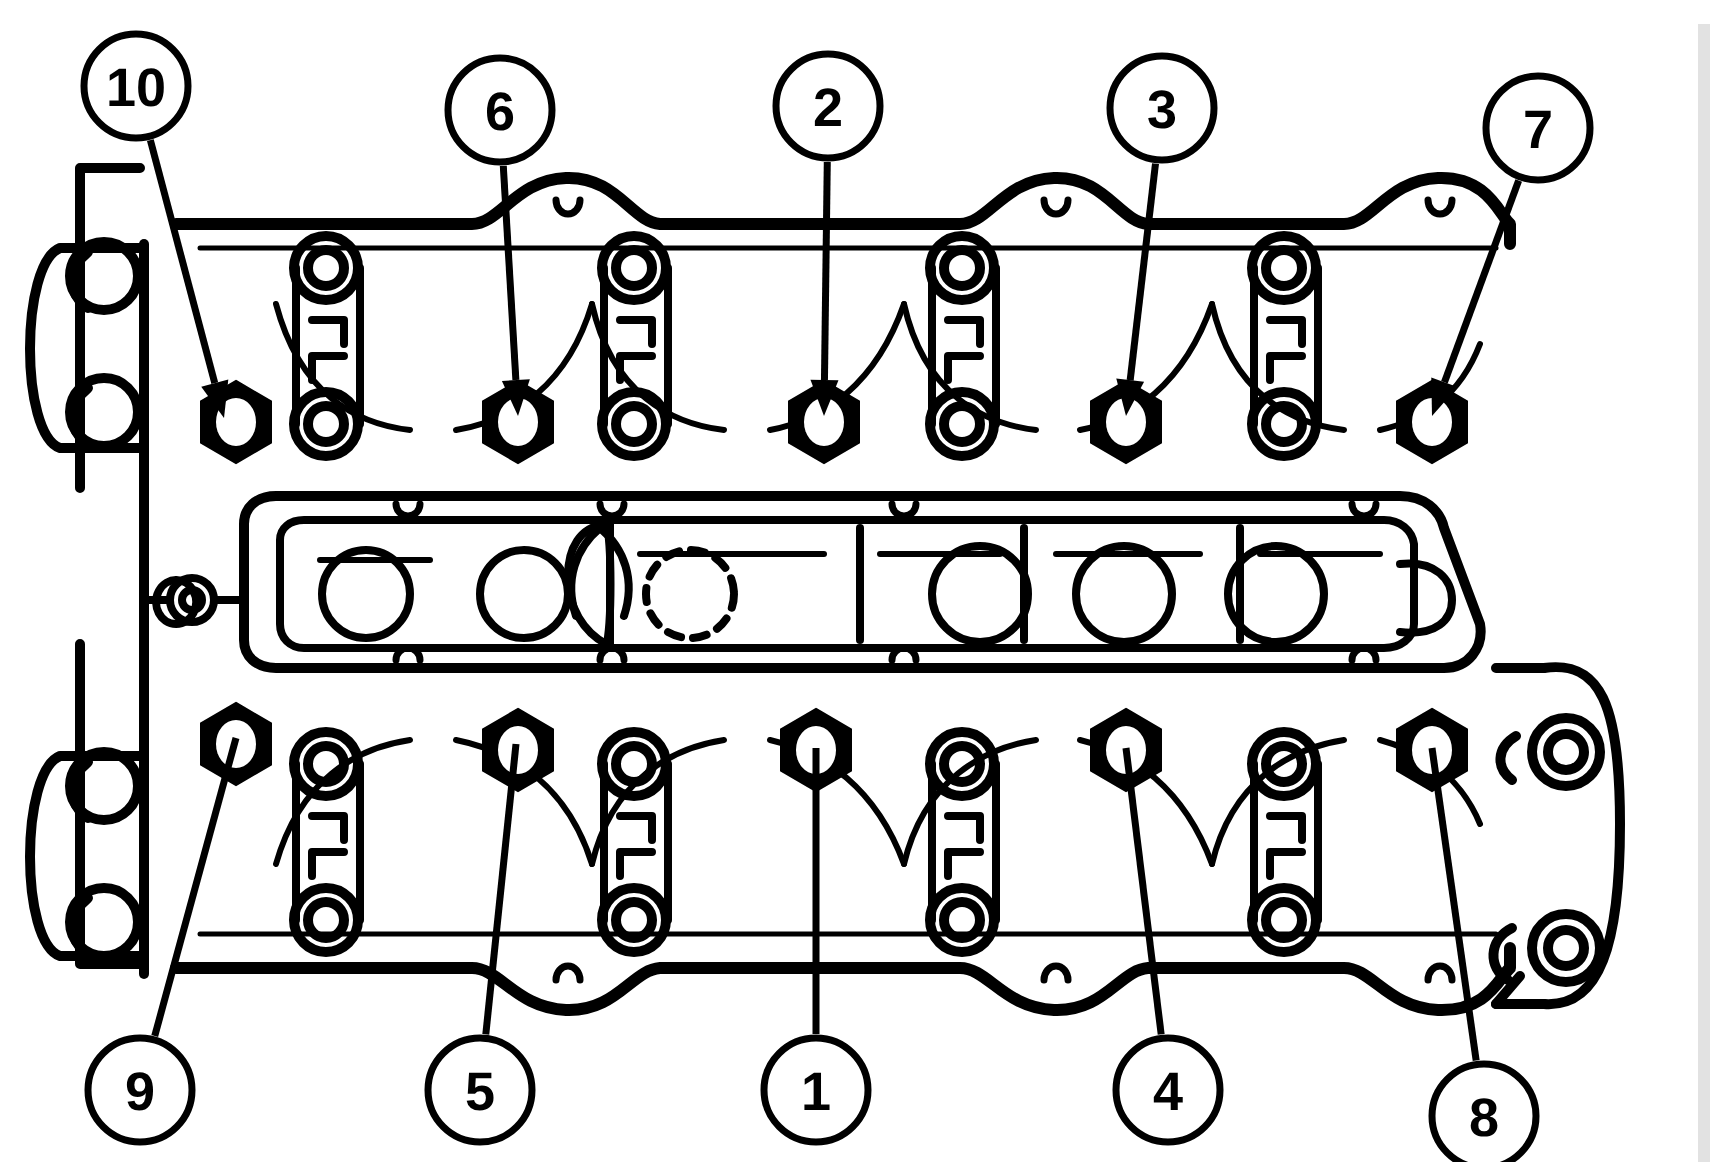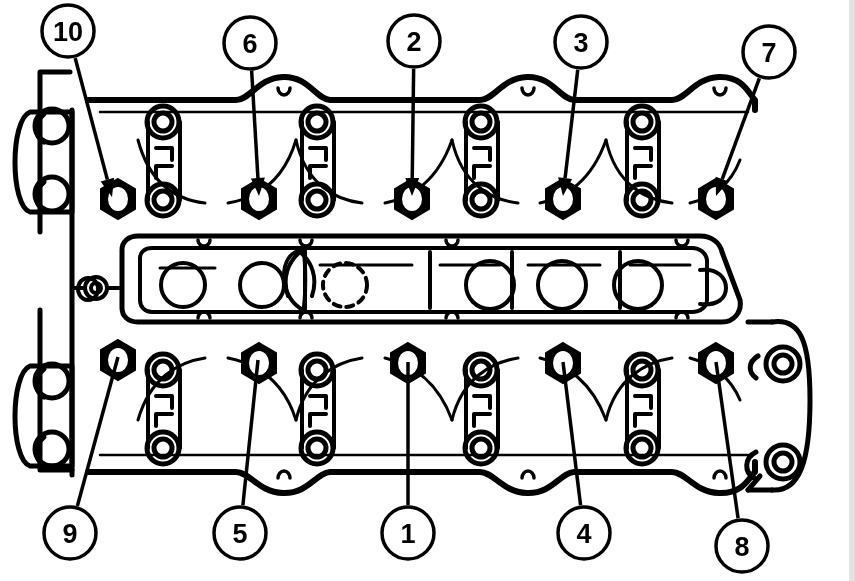--- a/index.html
+++ b/index.html
@@ -1,18 +1,18 @@
 <!DOCTYPE html>
 <html><head>
 <meta charset="utf-8">
 <style>
   html,body{margin:0;padding:0;background:#ffffff;}
   body{width:855px;height:581px;position:relative;overflow:hidden;
        font-family:"Liberation Sans", sans-serif;}
-  #stage{position:absolute;left:0;top:0;width:855px;height:502px;}
+  #stage{position:absolute;left:0;top:12px;width:855px;height:502px;}
   svg{display:block;}
   .callout-num{font-family:"Liberation Sans", sans-serif;font-weight:bold;
        font-size:27px;fill:#000;text-anchor:middle;dominant-baseline:central;}
   .caption{position:absolute;left:8px;top:563px;font-size:16px;color:#000;
        letter-spacing:0.5px;font-family:"Liberation Sans", sans-serif;
        white-space:nowrap;}
   .edge-shade{position:absolute;right:0;top:0;width:6px;height:581px;
        background:#e2e2e2;}
 </style>
 </head>

